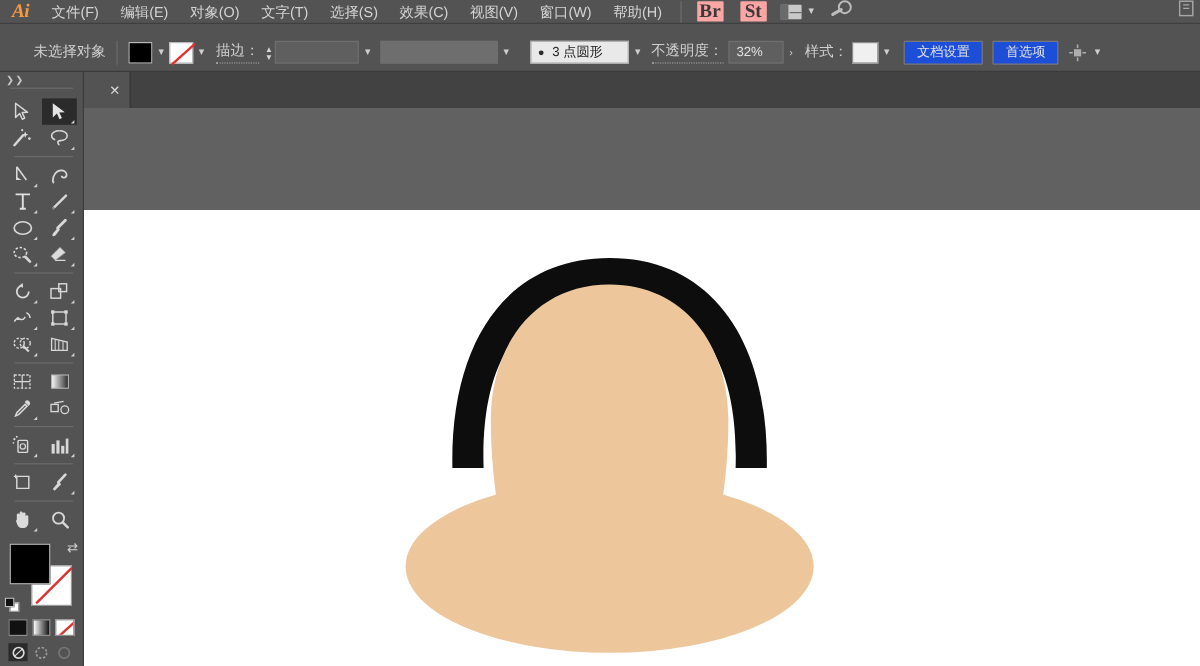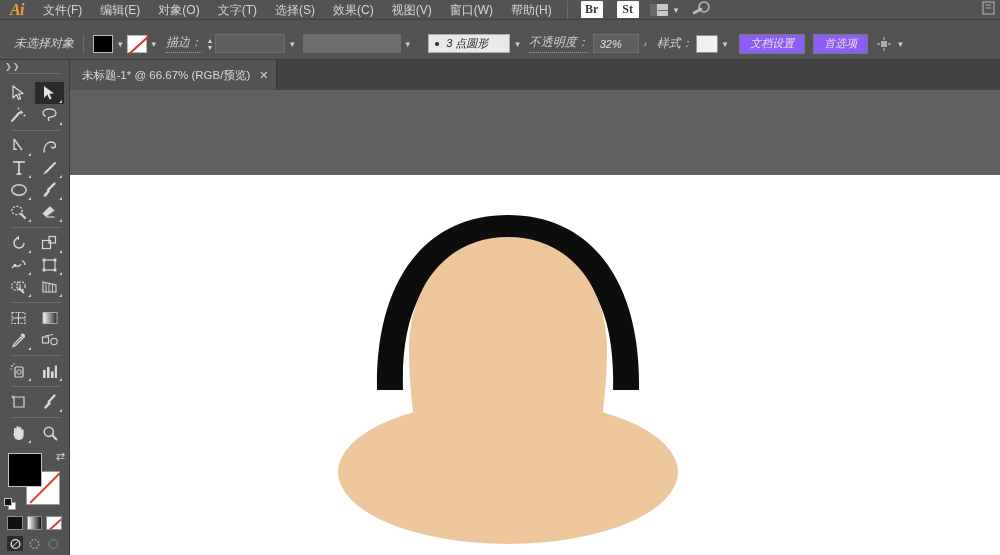--- a/index.html
+++ b/index.html
@@ -23,38 +23,38 @@
     font-weight: bold; font-style: italic;
     font-family: "Liberation Serif", serif; letter-spacing: -0.5px;
   }
   .menu-item {
     color: #d4d4d4; font-size: 12px; padding: 0 9px; height: 28px;
     line-height: 28px; white-space: nowrap; cursor: default;
   }
   .mb-sep { width: 1px; height: 18px; background: #6d6d6d; margin: 0 6px; }
   .mb-right { margin-left: auto; display: flex; align-items: center; padding-right: 4px; }
   .appbtn {
-    width: 22px; height: 17px; background: #ffffff; color: #3a3a3a;
-    font-size: 12px; font-weight: bold; display: flex; align-items: center;
+    width: 22px; height: 17px; background: #fca5a5; color: #3a3a3a;
+    font-size: 16px; font-weight: bold; display: flex; align-items: center;
     justify-content: center; margin: 0 7px; border-radius: 1px;
     font-family: "Liberation Serif", serif;
   }
   .ws-icon { display: flex; align-items: center; margin-left: 4px; }
   .ws-sq { width: 18px; height: 12px; background: #c9c9c9; position: relative; border-radius: 1px; }
   .ws-sq::before { content:""; position:absolute; left:0; top:0; width:7px; height:12px; background:#6a6a6a; }
   .ws-sq::after { content:""; position:absolute; left:8px; top:6px; width:10px; height:1px; background:#6a6a6a; }
   .chev { color: #cfcfcf; font-size: 9px; margin-left: 6px; }
   .search-ico { margin: 0 10px 0 14px; opacity: .85; }
   .edge-ico { width: 14px; overflow: hidden; opacity: .8; }
 
   
   .optbar {
     position: absolute; top: 28px; left: 0; width: 1000px; height: 32px;
     background: #535353; display: flex; align-items: center;
-    border-bottom: 1px solid #3b3b3b; padding-left: 14px; font-style: italic;
+    border-bottom: 1px solid #3b3b3b; padding-left: 28px;
   }
   .opt-label { color: #d0d0d0; font-size: 12px; white-space: nowrap; }
   .opt-label.dotted { border-bottom: 1px dotted #9a9a9a; padding-bottom: 1px; }
   .ob-sep { width: 1px; height: 20px; background: #6b6b6b; margin: 0 9px; }
   .sw-box {
     width: 20px; height: 18px; border: 1px solid #b9b9b9; background: #000;
     position: relative;
   }
   .sw-box.none { background: #fff; }
   .sw-box.none::after {
@@ -69,21 +69,21 @@
     height: 19px; background: #5f5f5f; border: 1px solid #6e6e6e;
     color: #e0e0e0; font-size: 11px; display: flex; align-items: center;
     padding: 0 6px; white-space: nowrap;
   }
   .field.light { background: #e9e9e9; color: #1c1c1c; border-color: #b0b0b0; }
   .stepper {
     color: #d5d5d5; font-size: 8px; line-height: 7px; margin-right: 3px;
     display: flex; flex-direction: column; align-items: center;
   }
   .btn-doc {
-    height: 20px; background: #8b5cf6; border: 1px solid #787878;
+    height: 20px; background: #1d4ed8; border: 1px solid #787878;
     color: #e2e2e2; font-size: 11px; display: flex; align-items: center;
     padding: 0 10px; margin-right: 8px; border-radius: 1px; white-space: nowrap;
   }
   .brush-dot { width: 4px; height: 4px; border-radius: 50%; background: #2a2a2a; margin-right: 7px; }
   .align-ico { width: 16px; height: 16px; position: relative; opacity: .85; }
 
   
   .tabbar {
     position: absolute; top: 60px; left: 70px; width: 930px; height: 30px;
     background: #424242; display: flex; align-items: flex-end;
@@ -232,21 +232,20 @@
       <svg width="16" height="16" viewBox="0 0 16 16">
         <rect x="5" y="5" width="6" height="6" fill="#bdbdbd"></rect>
         <path d="M1 8h3M12 8h3M8 1v3M8 12v3" stroke="#bdbdbd" stroke-width="1.3"></path>
       </svg>
     </div>
     <span class="chev">▾</span>
   </div>
 
   <div class="tabbar">
     <div class="doctab">
-      <span class="t-label">未标题-1* @ 66.67% (RGB/预览)</span>
       <span class="tab-close">✕</span>
     </div>
   </div>
 
   <div class="toolbar">
     <div class="tb-collapse">
       <span>❯❯</span>
     </div>
     <div class="tb-grip"></div>
 

